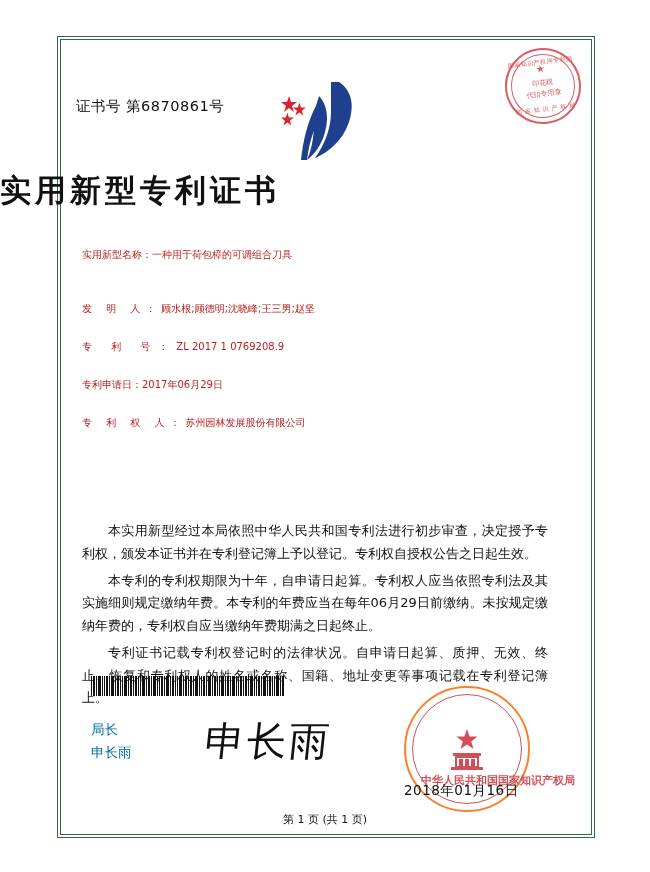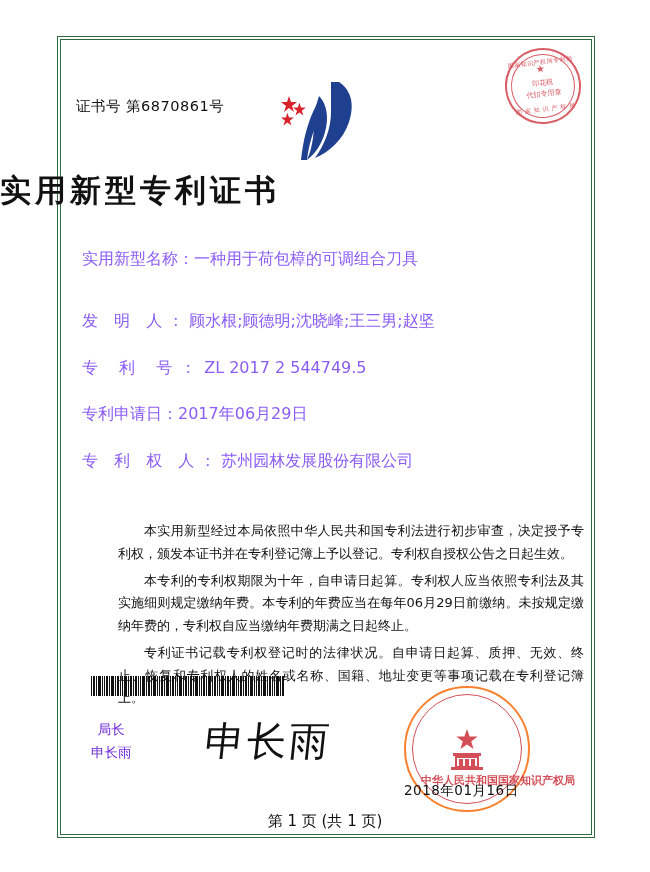--- a/index.html
+++ b/index.html
@@ -111,22 +111,22 @@
     letter-spacing: 4px;
     color: #111;
     font-family: "DejaVu Sans", sans-serif;
   }
 
   .fields {
     position: absolute;
     left: 82px;
     top: 248px;
     width: 470px;
-    font-size: 16px;
-    color: #8b5cf6;
+    font-size: 10px;
+    color: #b91c1c;
   }
   .field {
     margin-bottom: 24px;
     line-height: 1.4;
   }
   .field .lbl {
     display: inline-block;
   }
   .field .val {
     display: inline;
@@ -140,21 +140,20 @@
 
   .paras {
     position: absolute;
     left: 82px;
     top: 520px;
     width: 466px;
     font-size: 13px;
     line-height: 1.75;
     color: #111;
     text-align: justify;
-    margin-left: 36px;
   }
   .paras p {
     margin: 0 0 4px 0;
     text-indent: 26px;
   }
 
   
   .barcode {
     position: absolute;
     left: 91px;
@@ -172,22 +171,21 @@
   }
   .barcode i.w { width: 2px; }
   .barcode i.x { width: 3px; }
 
   .sign-block {
     position: absolute;
     left: 91px;
     top: 718px;
     font-size: 13.5px;
     line-height: 1.7;
-    color: #6d28d9;
-    text-align: center;
+    color: #0369a1;
   }
   .signature {
     position: absolute;
     left: 205px;
     top: 714px;
     font-size: 40px;
     color: #111;
     font-family: "DejaVu Serif", serif;
     letter-spacing: 2px;
     transform: skewX(-6deg);
@@ -244,21 +242,21 @@
     color: #111;
     letter-spacing: .5px;
   }
 
   .page-no {
     position: absolute;
     left: 0;
     right: 0;
     top: 812px;
     text-align: center;
-    font-size: 15px;
+    font-size: 11px;
     color: #111;
   }
 </style>
 </head>
 <body>
 
 <div class="page">
 
   <div class="border-outer"></div>
   <div class="border-inner"></div>
@@ -288,21 +286,21 @@
   <div class="title">实用新型专利证书</div>
 
   <div class="fields">
     <div class="field f-name">
       <span class="lbl">实用新型名称：</span><span class="val">一种用于荷包樟的可调组合刀具</span>
     </div>
     <div class="field f-inventor">
       <span class="lbl">发 明 人：</span><span class="val">顾水根;顾德明;沈晓峰;王三男;赵坚</span>
     </div>
     <div class="field f-patentno">
-      <span class="lbl">专 利 号：</span><span class="val">ZL 2017 2 544749.5</span>
+      <span class="lbl">专 利 号：</span><span class="val">ZL 2017 1 0769208.9</span>
     </div>
     <div class="field f-appdate">
       <span class="lbl">专利申请日：</span><span class="val">2017年06月29日</span>
     </div>
     <div class="field f-owner">
       <span class="lbl">专 利 权 人：</span><span class="val">苏州园林发展股份有限公司</span>
     </div>
   </div>
 
   <div class="paras">

